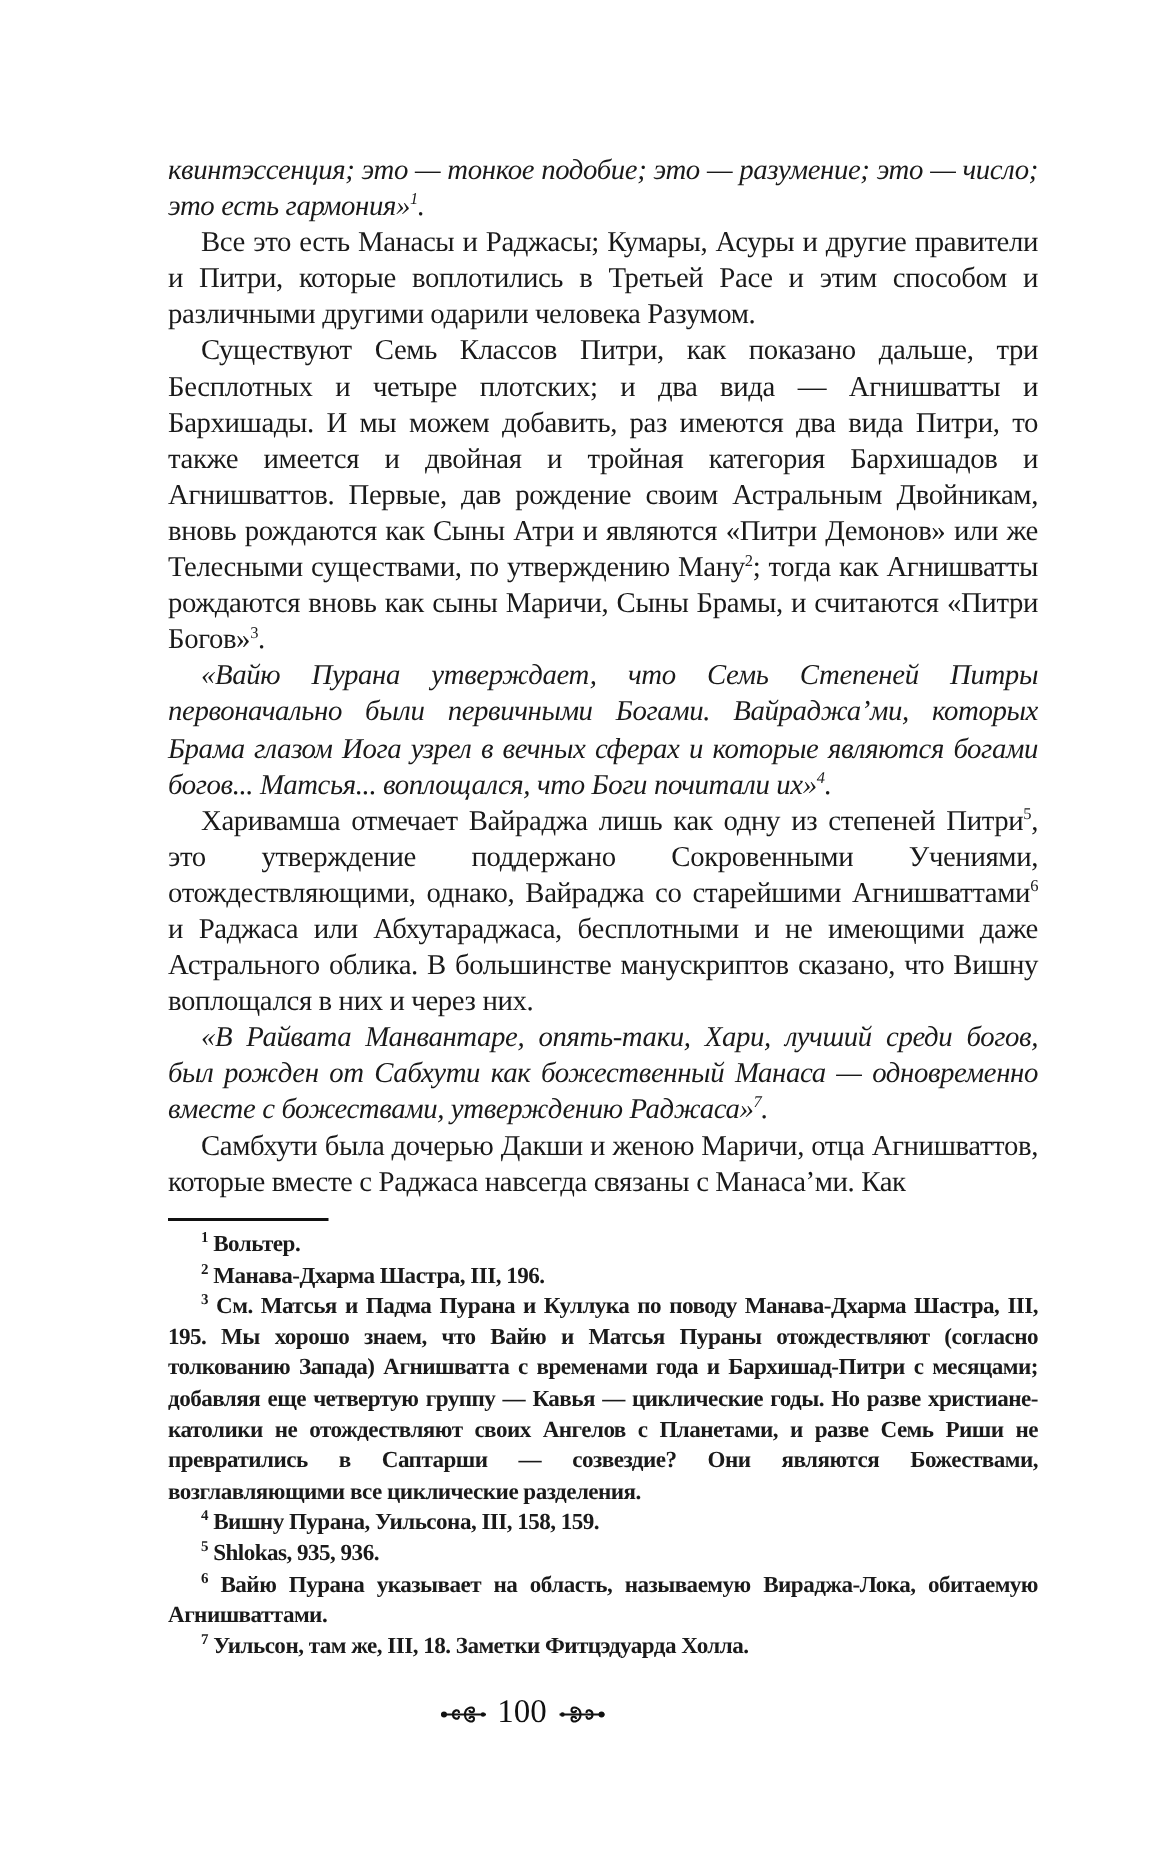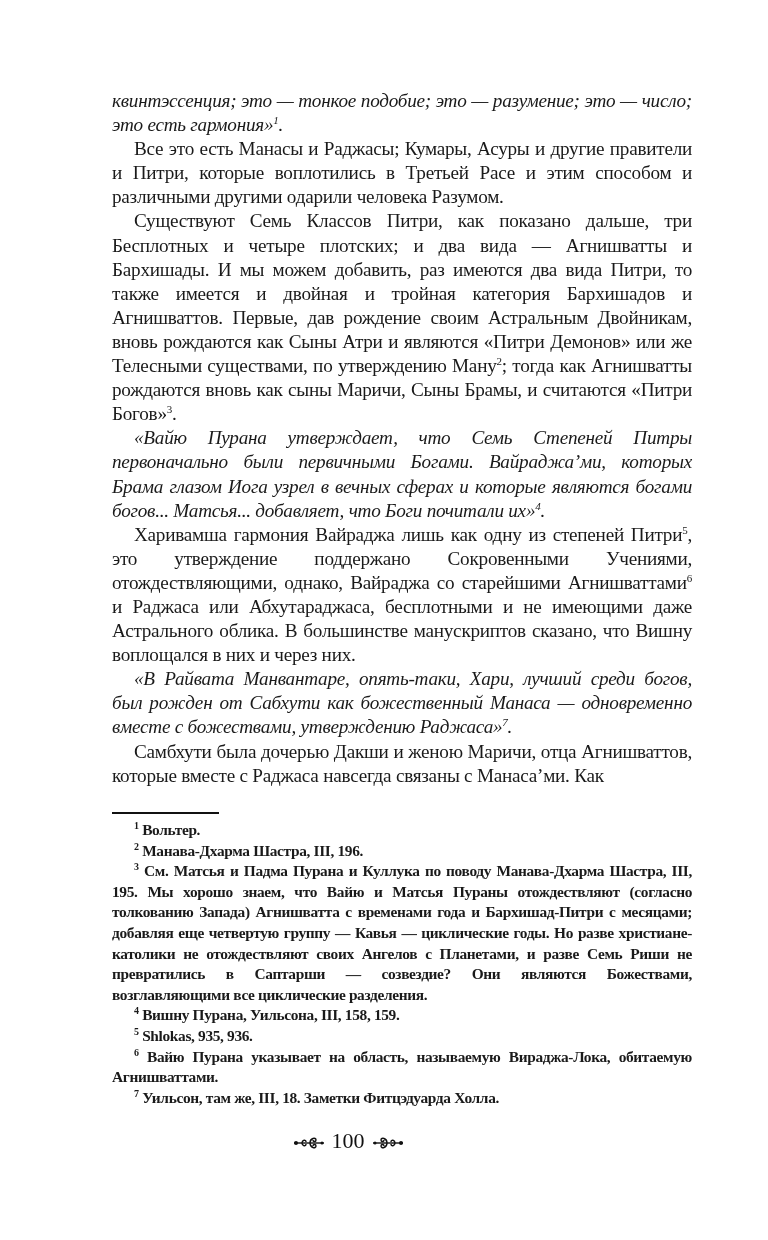--- a/index.html
+++ b/index.html
@@ -1,18 +1,18 @@
 <!DOCTYPE html>
 <html><head>
 <meta charset="utf-8">
 <style>
   html, body { margin: 0; padding: 0; background: #ffffff; }
   body { width: 768px; height: 1240px; position: relative; overflow: hidden;
          font-family: "Liberation Serif", serif; color: #1a1a1a; }
-  .page { position: absolute; left: 112px; top: 89px; width: 580px; }
+  .page { position: absolute; left: 112px; top: 102px; width: 580px; }
   .main p { margin: 0; font-size: 19.2px; line-height: 24.1px; text-align: justify;
             text-indent: 22px; letter-spacing: -0.25px; }
   .main p.noindent { text-indent: 0; }
   .main p.it { font-style: italic; }
   sup { font-size: 11px; line-height: 0; vertical-align: 7px; }
   .rule { position: absolute; left: 112px; top: 812px; width: 107px; height: 2px; background: #111; }
   .notes { position: absolute; left: 112px; top: 820px; width: 580px; font-weight: bold; }
   .notes p { margin: 0; font-size: 15.4px; line-height: 20.6px; text-align: justify;
              text-indent: 22px; letter-spacing: -0.35px; }
   .notes sup { font-size: 10px; vertical-align: 6px; }
@@ -20,22 +20,22 @@
            font-size: 22px; line-height: 26px; color: #111; }
   .orn { display: inline-block; vertical-align: middle; width: 34px; height: 18px; margin: 0 6px; }
 </style>
 </head>
 <body>
 
 <div class="page main">
   <p class="it noindent"><span>квинтэссенция; это — тонкое подобие; это — разумение; это — число; это есть гармония»</span><sup>1</sup><span>.</span></p>
   <p><span>Все это есть Манасы и Раджасы; Кумары, Асуры и другие правители и Питри, которые воплотились в Третьей Расе и этим способом и различными другими одарили человека Разумом.</span></p>
   <p><span>Существуют Семь Классов Питри, как показано дальше, три Бесплотных и четыре плотских; и два вида — Агнишватты и Бархишады. И мы можем добавить, раз имеются два вида Питри, то также имеется и двойная и тройная категория Бархишадов и Агнишваттов. Первые, дав рождение своим Астральным Двойникам, вновь рождаются как Сыны Атри и являются «Питри Демонов» или же Телесными существами, по утверждению Ману</span><sup>2</sup><span>; тогда как Агнишватты рождаются вновь как сыны Маричи, Сыны Брамы, и считаются «Питри Богов»</span><sup>3</sup><span>.</span></p>
-  <p class="it"><span>«Вайю Пурана утверждает, что Семь Степеней Питры первоначально были первичными Богами. Вайраджа’ми, которых Брама глазом Иога узрел в вечных сферах и которые являются богами богов... Матсья... добавляет, что Боги почитали их»</span><sup>4</sup><span>.</span></p>
-  <p><span>Харивамша гармония Вайраджа лишь как одну из степеней Питри</span><sup>5</sup><span>, это утверждение поддержано Сокровенными Учениями, отождествляющими, однако, Вайраджа со старейшими Агнишваттами</span><sup>6</sup><span> и Раджаса или Абхутараджаса, бесплотными и не имеющими даже Астрального облика. В большинстве манускриптов сказано, что Вишну воплощался в них и через них.</span></p>
+  <p class="it"><span>«Вайю Пурана утверждает, что Семь Степеней Питры первоначально были первичными Богами. Вайраджа’ми, которых Брама глазом Иога узрел в вечных сферах и которые являются богами богов... Матсья... воплощался, что Боги почитали их»</span><sup>4</sup><span>.</span></p>
+  <p><span>Харивамша отмечает Вайраджа лишь как одну из степеней Питри</span><sup>5</sup><span>, это утверждение поддержано Сокровенными Учениями, отождествляющими, однако, Вайраджа со старейшими Агнишваттами</span><sup>6</sup><span> и Раджаса или Абхутараджаса, бесплотными и не имеющими даже Астрального облика. В большинстве манускриптов сказано, что Вишну воплощался в них и через них.</span></p>
   <p class="it"><span>«В Райвата Манвантаре, опять-таки, Хари, лучший среди богов, был рожден от Сабхути как божественный Манаса — одновременно вместе с божествами, утверждению Раджаса»</span><sup>7</sup><span>.</span></p>
   <p><span>Самбхути была дочерью Дакши и женою Маричи, отца Агнишваттов, которые вместе с Раджаса навсегда связаны с Манаса’ми. Как</span></p>
 </div>
 
 <div class="rule"></div>
 
 <div class="notes">
   <p><sup>1</sup> <span>Вольтер.</span></p>
   <p><sup>2</sup> <span>Манава-Дхарма Шастра, III, 196.</span></p>
   <p><sup>3</sup> <span>См. Матсья и Падма Пурана и Куллука по поводу Манава-Дхарма Шастра, III, 195. Мы хорошо знаем, что Вайю и Матсья Пураны отождествляют (согласно толкованию Запада) Агнишватта с временами года и Бархишад-Питри с месяцами; добавляя еще четвертую группу — Кавья — циклические годы. Но разве христиане-католики не отождествляют своих Ангелов с Планетами, и разве Семь Риши не превратились в Саптарши — созвездие? Они являются Божествами, возглавляющими все циклические разделения.</span></p>

